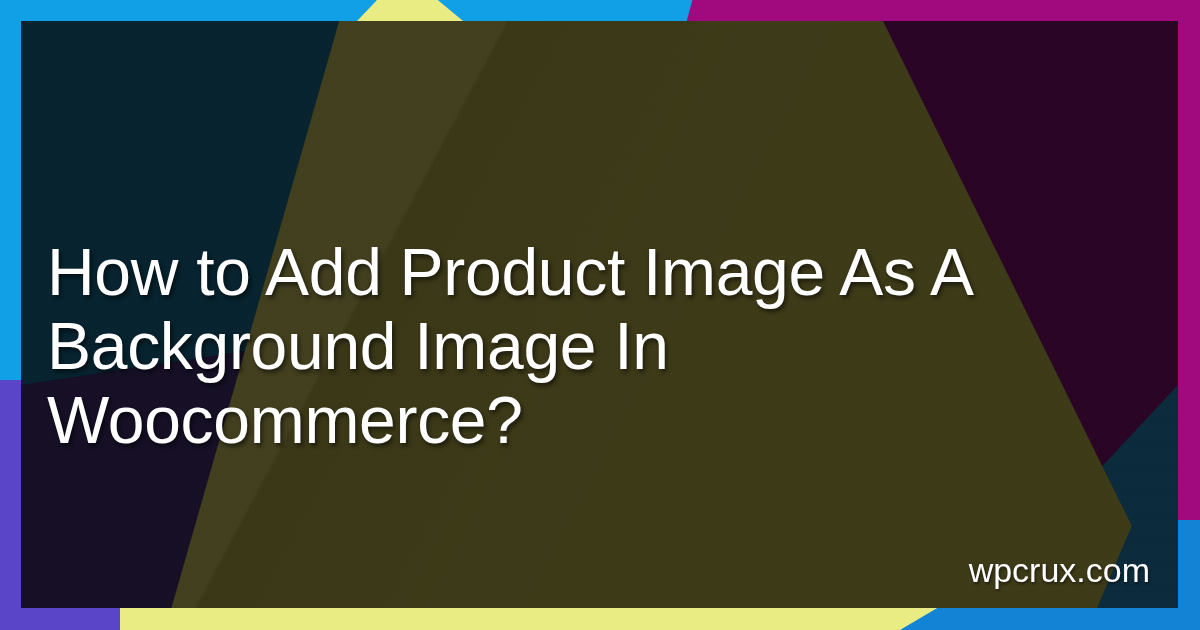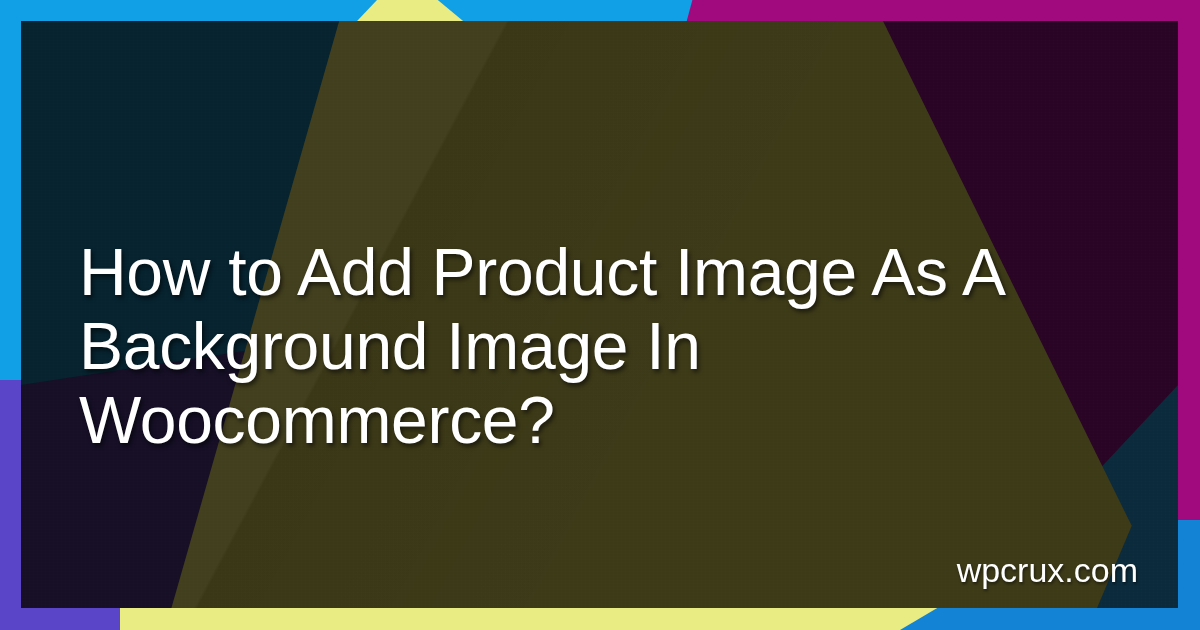--- a/index.html
+++ b/index.html
@@ -126,37 +126,37 @@
     opacity: 0.10;
     background-image:
       repeating-linear-gradient(0deg, rgba(255,255,255,.07) 0 1px, rgba(0,0,0,0) 1px 3px),
       repeating-linear-gradient(90deg, rgba(255,255,255,.05) 0 1px, rgba(0,0,0,0) 1px 4px);
     pointer-events: none;
   }
 
   
   .headline {
     position: absolute;
-    left: 79px;
+    left: 47px;
     top: 192px;
     width: 1090px;
     color: #ffffff;
     font-family: "Liberation Sans", sans-serif;
     font-size: 66px;
     font-weight: 400;
     line-height: 1.12;
     letter-spacing: -0.3px;
     text-shadow: 2px 3px 4px rgba(0,0,0,0.55);
     white-space: pre-line;
   }
 
   
   .watermark {
     position: absolute;
-    right: 62px;
+    right: 50px;
     bottom: 40px;
     color: #ffffff;
     font-family: "Liberation Sans", sans-serif;
     font-size: 34px;
     font-weight: 400;
     letter-spacing: 0px;
     text-shadow: 1px 2px 3px rgba(0,0,0,0.5);
   }
 </style>
 </head>

